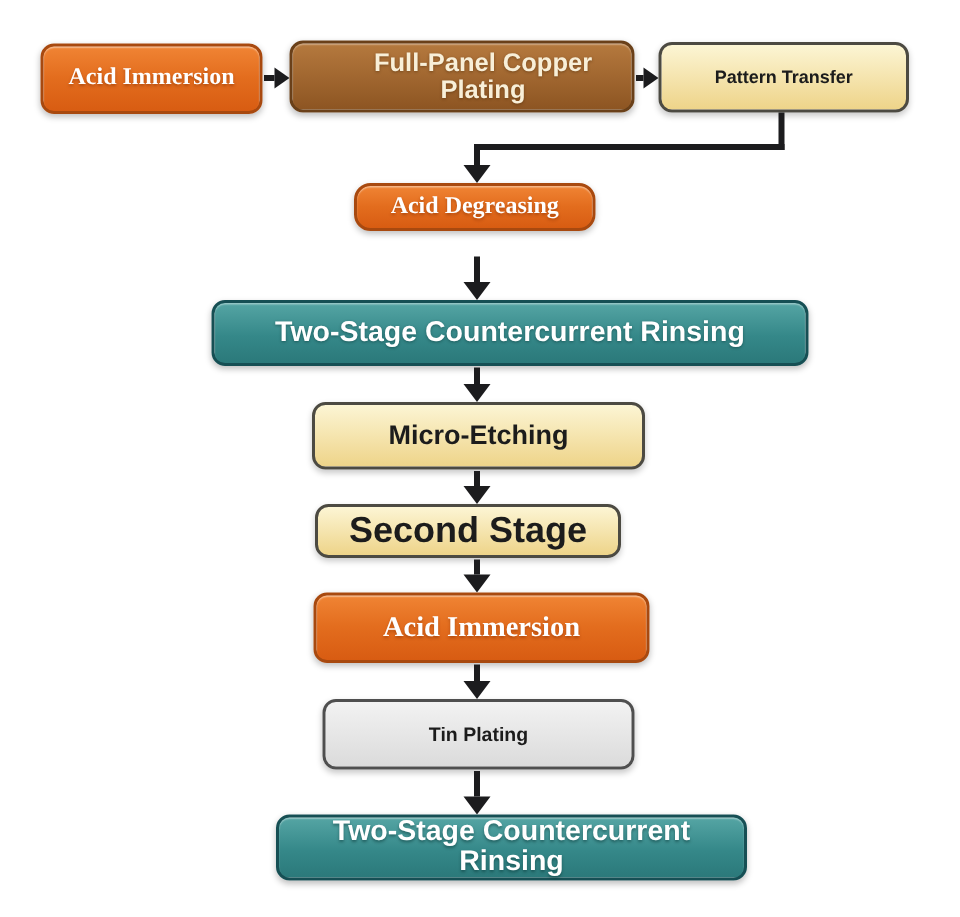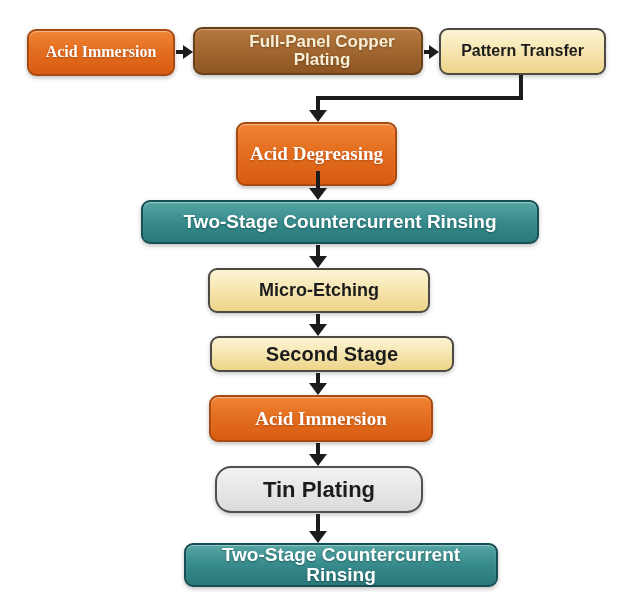--- a/index.html
+++ b/index.html
@@ -119,59 +119,59 @@
   </div>
 
   <div class="ha" style="left:176px; top:50px; width:7px;"></div>
 
   <div class="node brown" style="left:193px; top:27px; width:230px; height:48px; font-size:17px;">
     <span class="node-label">Full-Panel Copper Plating</span>
   </div>
 
   <div class="ha" style="left:424px; top:50px; width:5px;"></div>
 
-  <div class="node cream" style="left:439px; top:28px; width:167px; height:47px; font-size:16px;">
+  <div class="node cream" style="left:439px; top:28px; width:167px; height:47px; font-size:12px;">
     <span class="node-label">Pattern Transfer</span>
   </div>
 
   <div class="seg-v" style="left:519px; top:75px; height:25px;"></div>
   <div class="seg-h" style="left:316px; top:96px; width:207px;"></div>
   <div class="va" style="left:316px; top:96px; height:14px;"></div>
 
-  <div class="node orange" style="left:236px; top:122px; width:161px; height:64px; font-size:19px;">
+  <div class="node orange" style="left:236px; top:122px; width:161px; height:32px; font-size:16px;border-radius:11px;">
     <span class="node-label">Acid Degreasing</span>
   </div>
 
   <div class="va" style="left:316px; top:171px; height:17px;"></div>
 
   <div class="node teal" style="left:118px; top:200px; width:398px; height:44px; font-size:19px;">
     <span class="node-label">Two-Stage Countercurrent Rinsing</span>
   </div>
 
   <div class="va" style="left:316px; top:245px; height:11px;"></div>
 
   <div class="node cream" style="left:208px; top:268px; width:222px; height:45px; font-size:18px;">
     <span class="node-label">Micro-Etching</span>
   </div>
 
   <div class="va" style="left:316px; top:314px; height:10px;"></div>
 
-  <div class="node cream" style="left:210px; top:336px; width:244px; height:36px; font-size:20px;">
+  <div class="node cream" style="left:210px; top:336px; width:204px; height:36px; font-size:24px;">
     <span class="node-label">Second Stage</span>
   </div>
 
   <div class="va" style="left:316px; top:373px; height:10px;"></div>
 
   <div class="node orange" style="left:209px; top:395px; width:224px; height:47px; font-size:19px;">
     <span class="node-label">Acid Immersion</span>
   </div>
 
   <div class="va" style="left:316px; top:443px; height:11px;"></div>
 
-  <div class="node gray" style="left:215px; top:466px; width:208px; height:47px; font-size:22px;border-radius:16px;">
+  <div class="node gray" style="left:215px; top:466px; width:208px; height:47px; font-size:13px;">
     <span class="node-label">Tin Plating</span>
   </div>
 
   <div class="va" style="left:316px; top:514px; height:17px;"></div>
 
   <div class="node teal" style="left:161px; top:543px; width:314px; height:44px; font-size:19px;">
     <span class="node-label">Two-Stage Countercurrent Rinsing</span>
   </div>
 
 </div>

